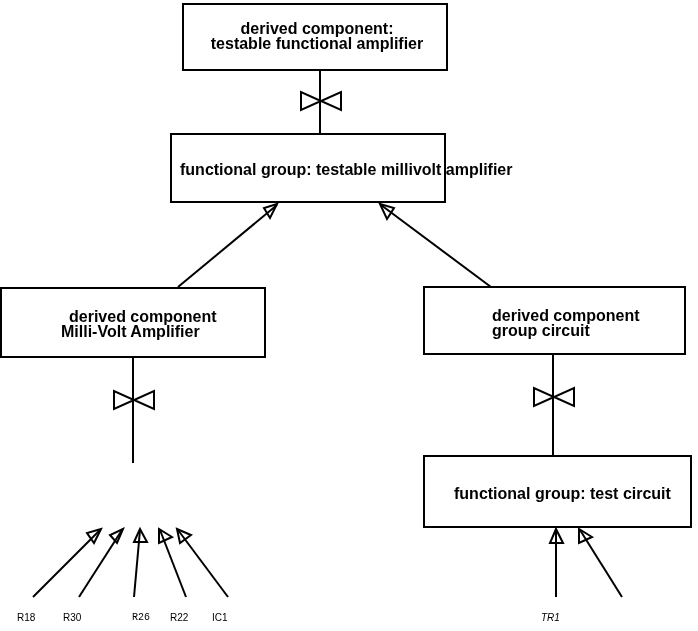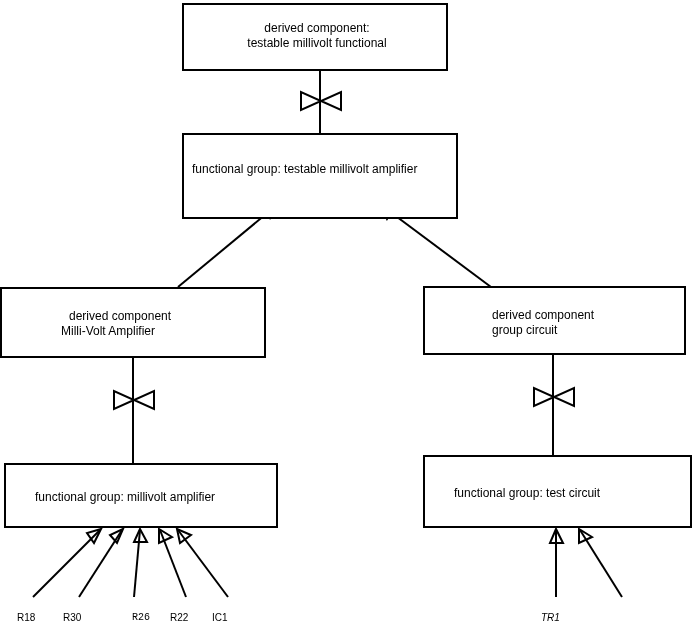--- a/index.html
+++ b/index.html
@@ -1,20 +1,20 @@
 <!DOCTYPE html>
 <html><head>
 <meta charset="utf-8">
 <style>
   html,body{margin:0;padding:0;background:#ffffff;}
   body{font-family:"Liberation Sans", sans-serif;}
   #canvas{position:relative;width:698px;height:631px;background:#ffffff;overflow:hidden;}
   svg#diagram{position:absolute;left:0;top:0;width:698px;height:631px;}
   .node-box{position:absolute;border:2px solid #000000;background:#ffffff;box-sizing:border-box;}
-  .node-text{position:absolute;font-size:12px;color:#000000;line-height:15px;white-space:pre;}
+  .node-text{position:absolute;font-size:16px;color:#000000;line-height:15px;white-space:pre;font-weight:bold;}
   .node-text.center{text-align:center;}
   .leaf-label{position:absolute;font-size:10px;color:#000000;white-space:pre;}
 </style>
 </head>
 <body>
 
 <div id="canvas">
 
   <svg id="diagram" viewBox="0 0 698 631" xmlns="http://www.w3.org/2000/svg">
 
@@ -69,40 +69,37 @@
       <polygon points="556,529 550,543 563,543"></polygon>
     </g>
     <g stroke="#000" stroke-width="2" fill="none">
       <line x1="622" y1="597" x2="580" y2="530"></line>
       <polygon points="579,529 579,543 592,537"></polygon>
     </g>
   </svg>
 
   <div class="node-box" style="left:182px;top:3px;width:266px;height:68px;">
     <div class="node-text center" style="left:0;top:16px;width:266px;">derived component:</div>
-    <div class="node-text center" style="left:0;top:31px;width:266px;">testable millivolt functional</div>
+    <div class="node-text center" style="left:0;top:31px;width:266px;">testable functional amplifier</div>
   </div>
 
-  <div class="node-box" style="left:182px;top:133px;width:276px;height:86px;">
+  <div class="node-box" style="left:170px;top:133px;width:276px;height:70px;">
     <div class="node-text" style="left:8px;top:27px;">functional group: testable millivolt amplifier</div>
   </div>
 
   <div class="node-box" style="left:0px;top:287px;width:266px;height:71px;">
     <div class="node-text" style="left:67px;top:20px;">derived component</div>
     <div class="node-text" style="left:59px;top:35px;">Milli-Volt Amplifier</div>
   </div>
 
   <div class="node-box" style="left:423px;top:286px;width:263px;height:69px;">
     <div class="node-text" style="left:67px;top:20px;">derived component</div>
     <div class="node-text" style="left:67px;top:35px;">group circuit</div>
   </div>
 
-  <div class="node-box" style="left:4px;top:463px;width:274px;height:65px;">
-    <div class="node-text" style="left:29px;top:25px;">functional group: millivolt amplifier</div>
-  </div>
 
   <div class="node-box" style="left:423px;top:455px;width:269px;height:73px;">
     <div class="node-text" style="left:29px;top:29px;">functional group: test circuit</div>
   </div>
 
   <div class="leaf-label" style="left:17px;top:612px;">R18</div>
   <div class="leaf-label" style="left:63px;top:612px;">R30</div>
   <div class="leaf-label" style="left:132px;top:612px;font-family:Liberation Mono, monospace;">R26</div>
   <div class="leaf-label" style="left:170px;top:612px;">R22</div>
   <div class="leaf-label" style="left:212px;top:612px;">IC1</div>

